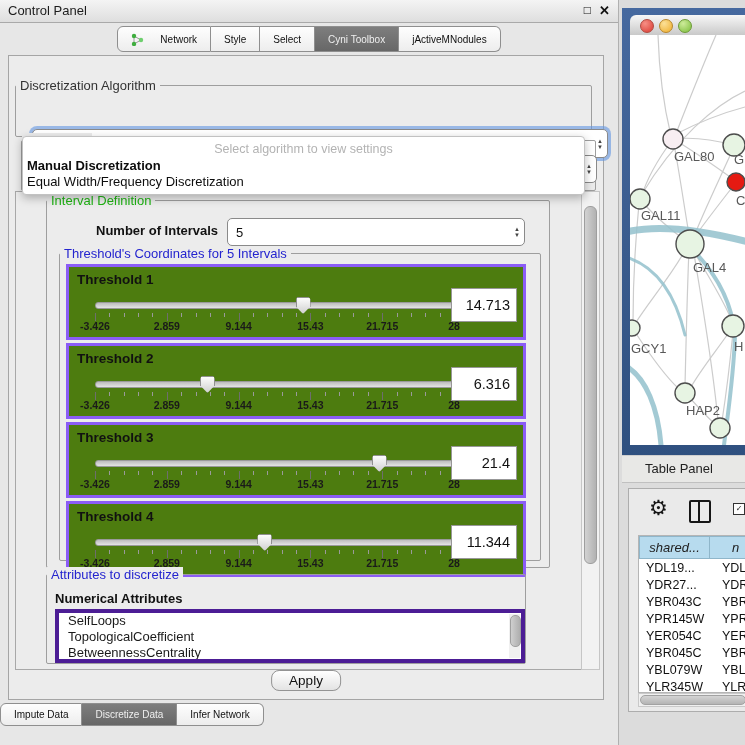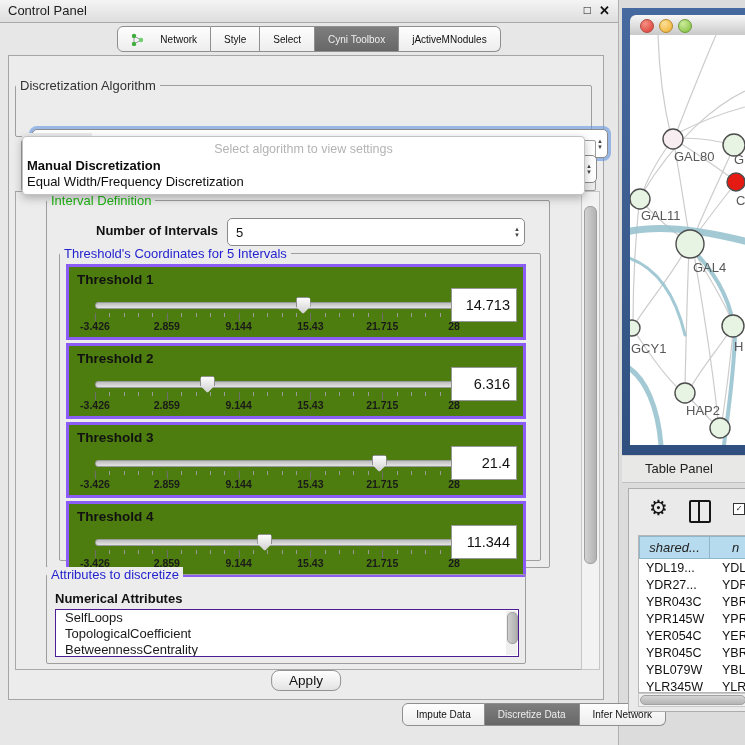--- a/index.html
+++ b/index.html
@@ -13,21 +13,21 @@
   .control-window{position:absolute;left:0;top:0;width:618px;height:745px;background:#e7e7e7;border-right:1px solid #b0b0b0;}
   .cw-titlebar{position:absolute;left:0;top:0;right:0;height:22px;background:linear-gradient(#f4f4f4,#dedede);border-bottom:1px solid #a9a9a9;}
   .cw-title{position:absolute;left:8px;top:3px;font-size:13px;color:#1c1c1c;}
   .cw-float{position:absolute;right:27px;top:3px;font-size:12px;color:#111;font-weight:bold;}
   .cw-close{position:absolute;right:8px;top:3px;font-size:13px;color:#111;font-weight:bold;}
   .tabbar{position:absolute;left:0;top:26px;width:618px;display:flex;justify-content:center;}
   .seg{display:flex;align-items:center;gap:16px;padding:0 13px;height:24px;background:linear-gradient(#fefefe,#ededed);border:1px solid #8f8f8f;border-left:none;font-size:10px;color:#111;white-space:nowrap;}
   .seg:first-child{border-left:1px solid #8f8f8f;border-radius:6px 0 0 6px;}
   .seg:last-child{border-radius:0 6px 6px 0;}
   .seg.sel{background:linear-gradient(#7e7e7e,#676767);color:#efefef;}
-  .bottom-tabbar{position:absolute;left:0;top:703px;width:618px;display:flex;justify-content:flex-end;padding-left:48px;}
+  .bottom-tabbar{position:absolute;left:0;top:703px;width:618px;display:flex;justify-content:flex-start;}
   .bottom-tabbar .seg{height:21px;}
   
   .main-panel{position:absolute;left:8px;top:55px;width:594px;height:643px;background:#ececec;border:1px solid #a5a5a5;}
   .groupbox{position:absolute;border:1px solid #9e9e9e;border-radius:2px;}
   .legend{position:absolute;top:-8px;left:0;background:#ececec;padding:0 4px;font-size:13px;color:#333;}
   .legend.green{color:var(--accent_green);}
   .legend.blue{color:var(--accent_blue);}
   .combo{position:absolute;background:#fff;border:1px solid #8a8a8a;border-radius:5px;display:flex;align-items:center;font-size:13px;color:#111;padding-left:8px;}
   .combo .stepper{position:absolute;right:4px;top:0;bottom:0;display:flex;flex-direction:column;justify-content:center;line-height:6px;color:#444;}
   .combo .stepper span{font-size:6px;}
@@ -53,21 +53,21 @@
   .ticks{position:absolute;left:26px;top:46px;width:359px;height:8px;
     background-image:
       repeating-linear-gradient(to right,#6e6e6e 0 1px,transparent 1px 20%),
       repeating-linear-gradient(to right,#9a9a9a 0 1px,transparent 1px 4%);
     background-size:100% 8px,100% 4px;background-repeat:no-repeat;}
   .slabels{position:absolute;left:26px;top:53px;width:359px;height:13px;}
   .slabels span{position:absolute;transform:translateX(-50%);font-size:10.5px;font-weight:bold;color:#1a1a1a;white-space:nowrap;}
   .vbox{position:absolute;right:6px;top:21px;width:58px;height:32px;background:#fff;border:1px solid #979797;display:flex;align-items:center;justify-content:flex-end;padding-right:6px;font-size:14.5px;color:#111;}
   .attrs-group{left:30px;top:382px;width:478px;height:88px;}
   .attrs-label{position:absolute;left:8px;top:16px;font-size:13px;font-weight:bold;color:#111;}
-  .alist{position:absolute;left:8px;top:34px;width:462px;height:46px;background:#fff;border:1px solid #4c1d95;overflow:hidden;}
+  .alist{position:absolute;left:8px;top:34px;width:462px;height:46px;background:#fff;border:4px solid #4c1d95;overflow:hidden;}
   .alist-item{font-size:13px;color:#1a1a1a;line-height:16px;padding-left:9px;white-space:nowrap;}
   .alist-sb{position:absolute;right:1px;top:1px;width:11px;height:44px;background:#f0f0f0;}
   .alist-sb .sb-thumb{position:absolute;left:1px;top:1px;width:9px;height:30px;border-radius:5px;background:linear-gradient(to right,#cfcfcf,#aeaeae);border:1px solid #a0a0a0;}
   .vsb{position:absolute;left:572px;top:135px;width:17px;height:477px;background:#f2f2f2;border:1px solid #c6c6c6;}
   .vsb .sb-thumb{position:absolute;left:2px;top:14px;width:11px;height:356px;border-radius:6px;background:linear-gradient(to right,#d2d2d2,#b2b2b2);border:1px solid #9e9e9e;}
   .apply-btn{position:absolute;left:50%;transform:translateX(-50%);top:614px;padding:2px 17px;border:1px solid #939393;border-radius:8px;background:linear-gradient(#ffffff,#e3e3e3);font-size:13.5px;color:#111;}
   
   .net-window{position:absolute;left:622px;top:8px;width:123px;height:450px;background:linear-gradient(#46699f,#2f507f);}
   .net-titlebar{position:absolute;left:8px;top:7px;right:0;height:20px;background:linear-gradient(#f7f7f7,#c9c9c9);border-bottom:1px solid #9f9f9f;border-top-left-radius:6px;}
   .light{position:absolute;top:4px;width:12px;height:12px;border-radius:50%;}

